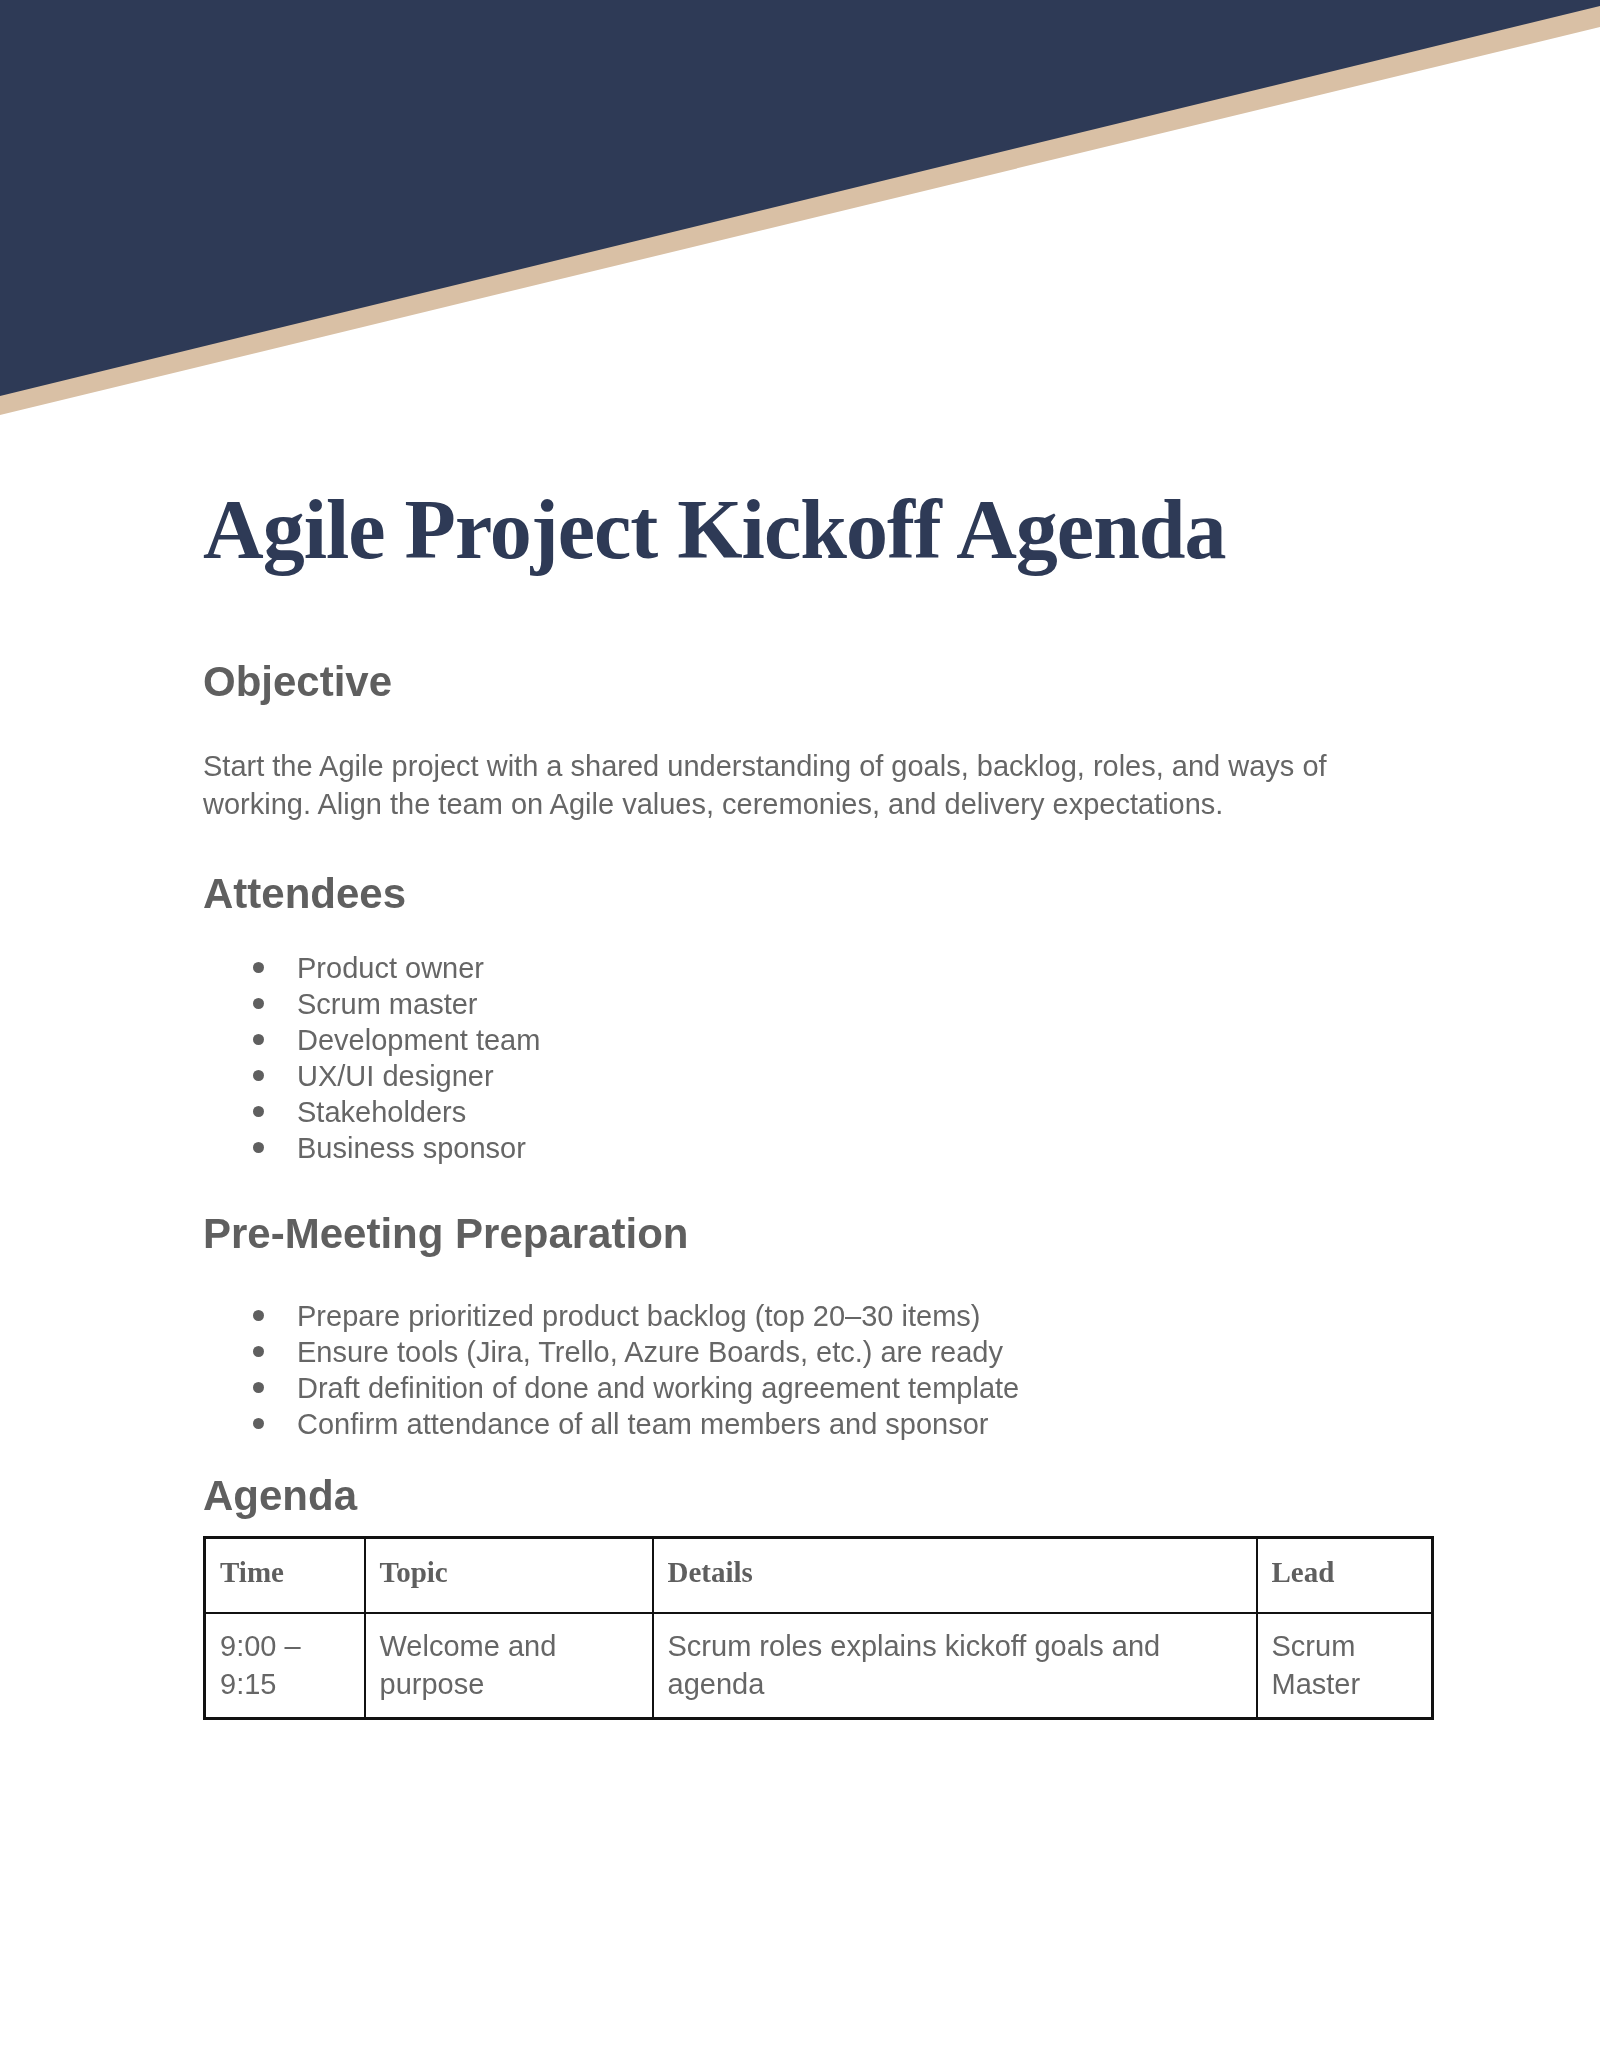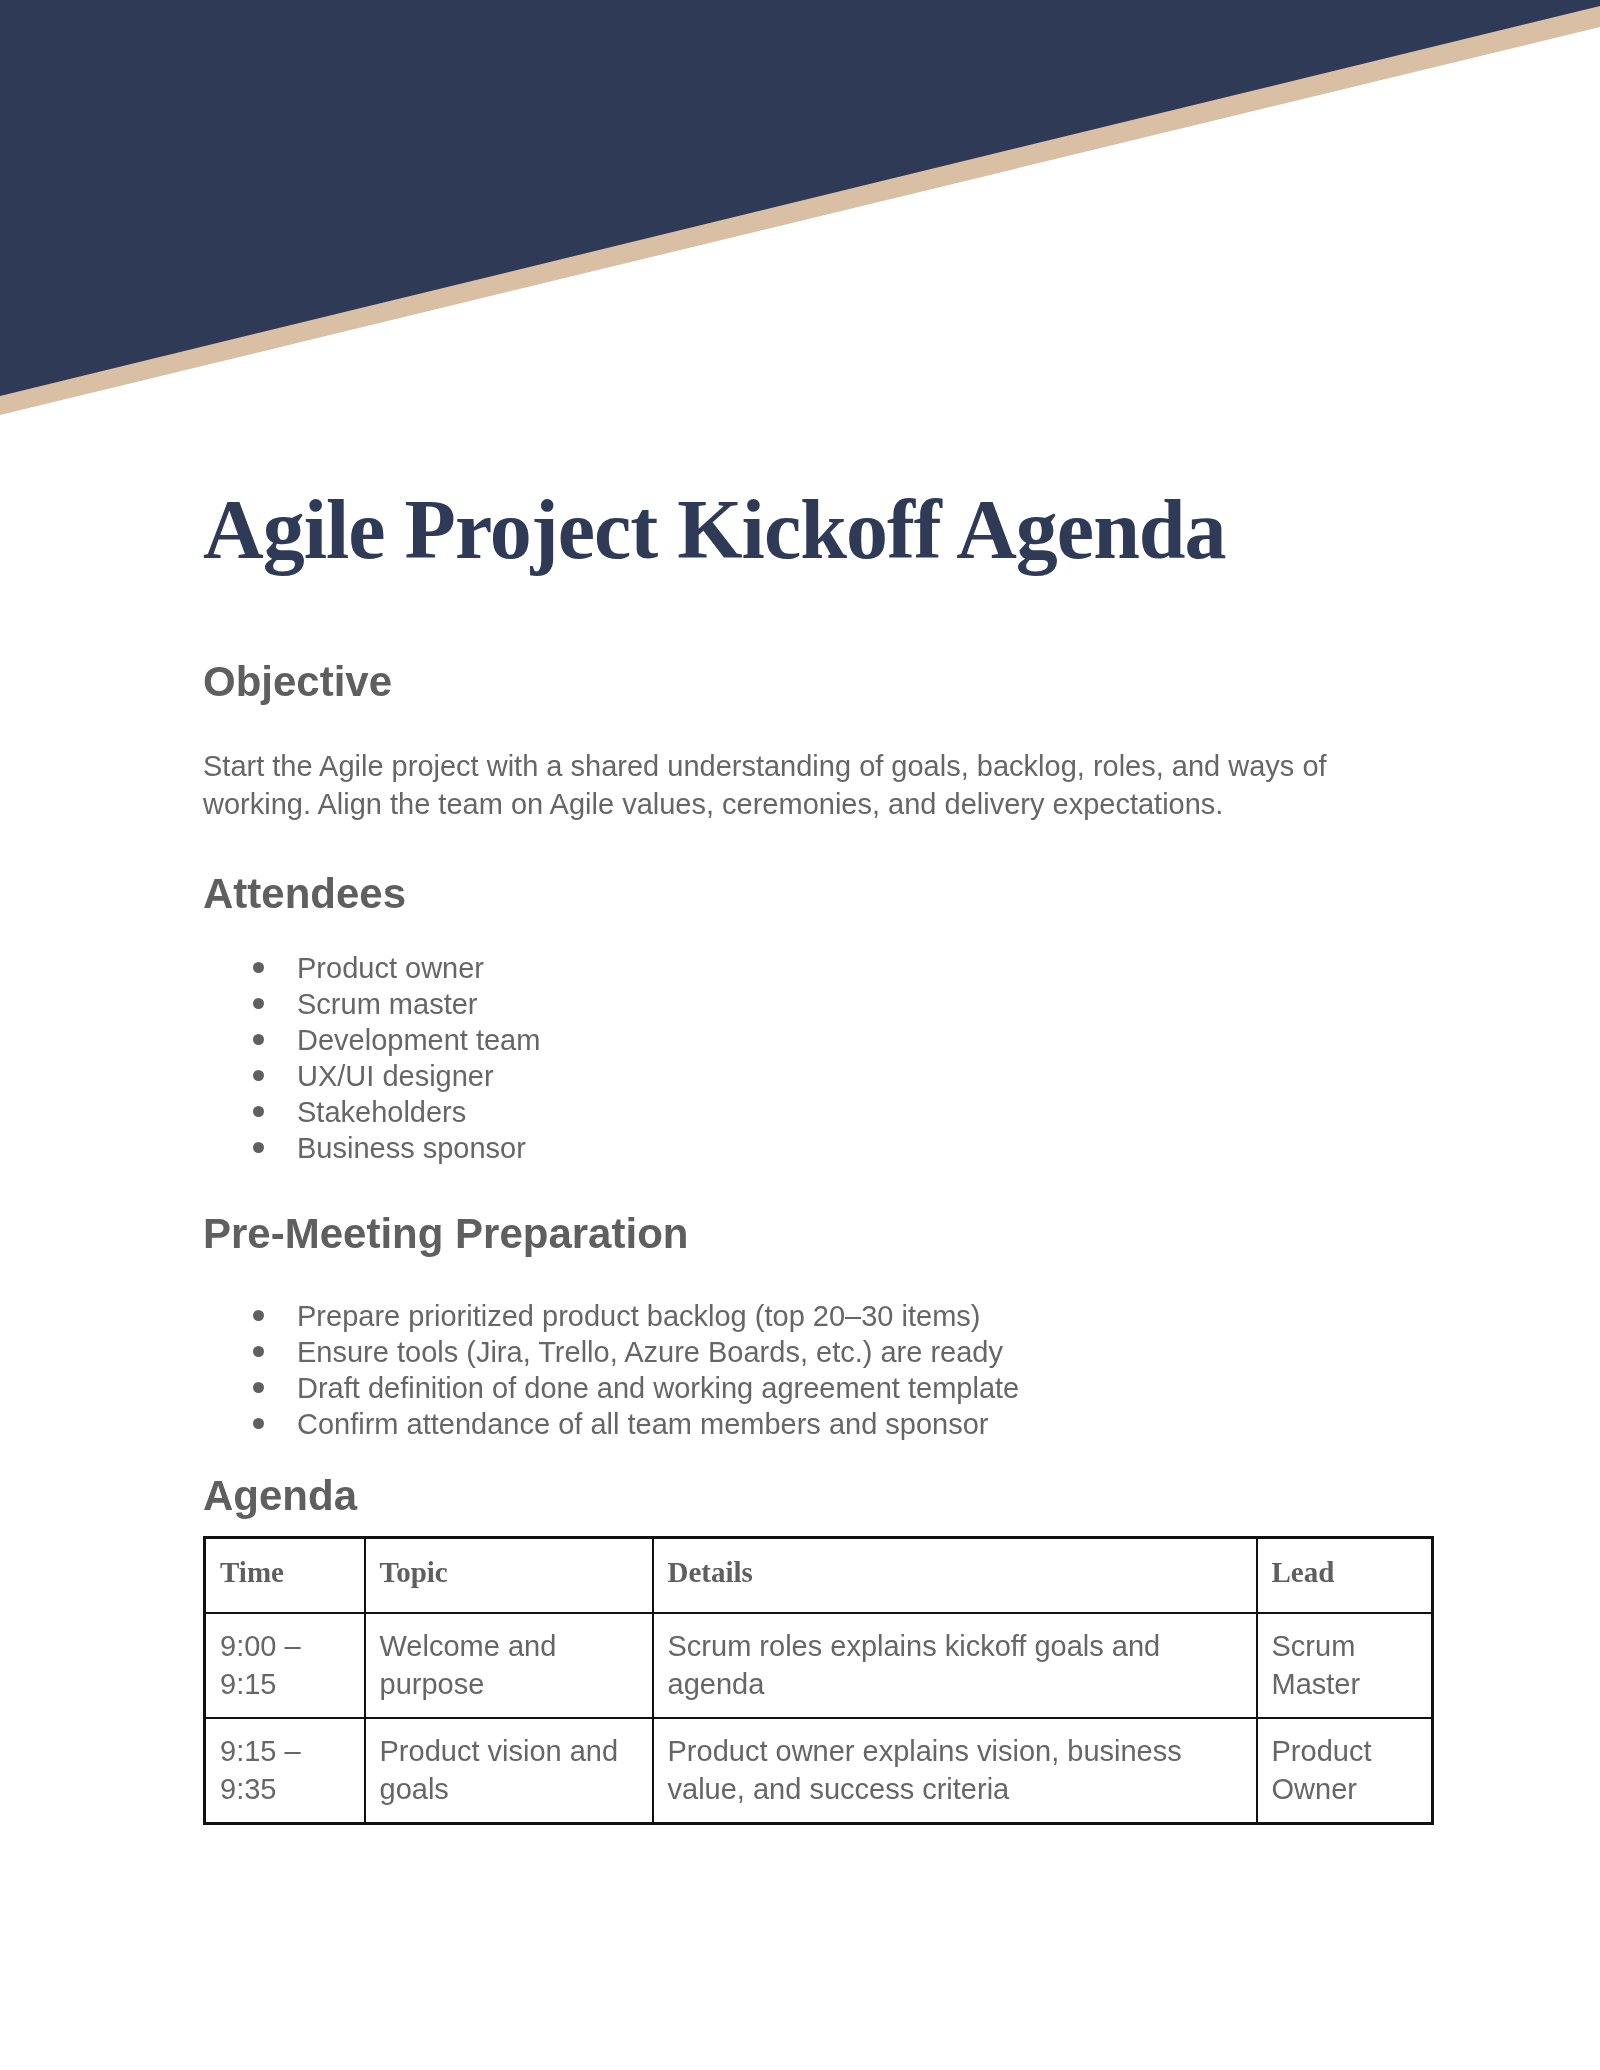--- a/index.html
+++ b/index.html
@@ -150,22 +150,16 @@
         <th>Lead</th>
       </tr>
     </thead>
     <tbody>
       <tr>
         <td>9:00 – 9:15</td>
         <td>Welcome and purpose</td>
         <td>Scrum roles explains kickoff goals and agenda</td>
         <td>Scrum Master</td>
       </tr>
-      <tr>
-        <td>9:15 – 9:35</td>
-        <td>Product vision and goals</td>
-        <td>Product owner explains vision, business value, and success criteria</td>
-        <td>Product Owner</td>
-      </tr>
     </tbody>
   </table>
 
 </div>
 
 </body></html>

